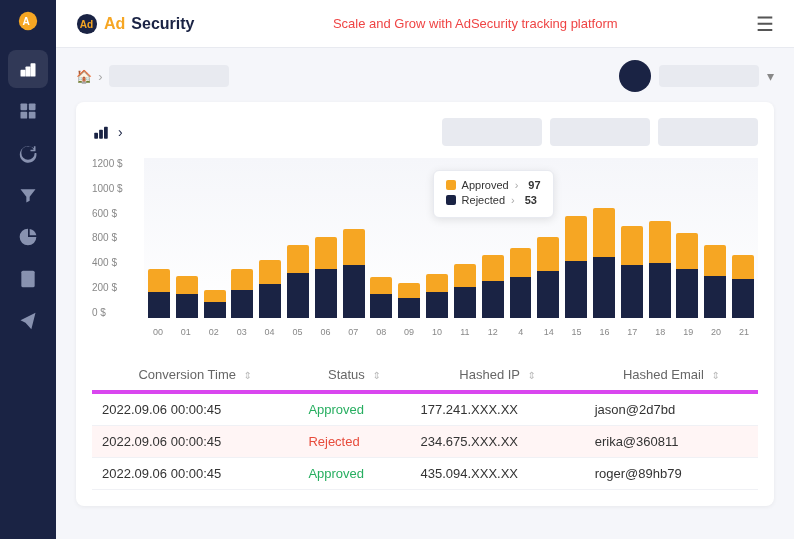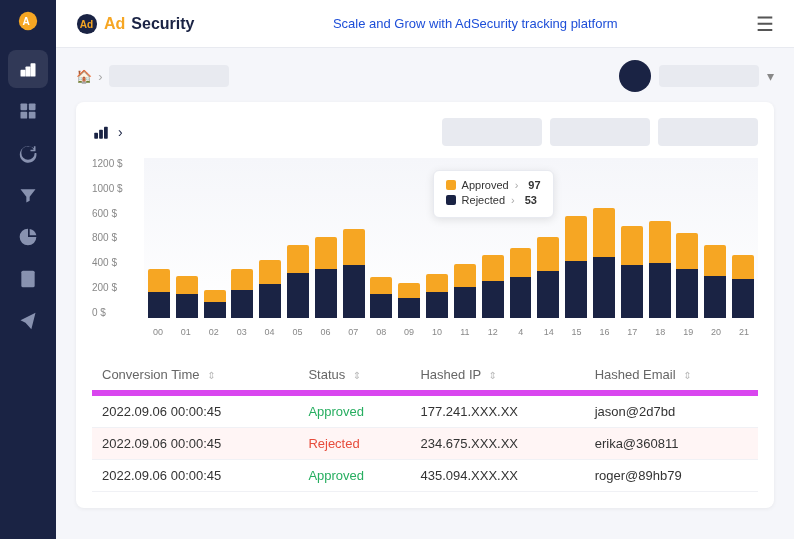--- a/index.html
+++ b/index.html
@@ -55,21 +55,21 @@
     }
     .topnav-logo {
       display: flex;
       align-items: center;
       gap: 6px;
       font-weight: 700;
       font-size: 16px;
       color: #1a2344;
       text-align: center;
     }
-    .topnav-tagline { color: #1d4ed8; font-size: 13px; }
+    .topnav-tagline { color: #ef4444; font-size: 13px; }
     .topnav-right { display: flex; align-items: center; gap: 8px; }
     .hamburger { cursor: pointer; color: #555; font-size: 20px; }
 
     
     .content {
       flex: 1;
       padding: 12px 20px;
       overflow-y: auto;
     }
 
@@ -259,25 +259,25 @@
       height: 10px;
       border-radius: 2px;
     }
     .tooltip-label { color: #333; font-size: 11px; }
     .tooltip-value { color: #333; font-weight: 600; font-size: 11px; margin-left: 4px; }
 
     
     .table-container { margin-top: 4px; }
     table { width: 100%; border-collapse: collapse; font-size: 13px; }
     th {
-      text-align: left;
+      text-align: center;
       color: #666;
       font-weight: 500;
       padding: 8px 10px;
-      border-bottom: 6px solid #d946ef;
+      border-bottom: 4px solid #d946ef;
       white-space: nowrap;
     }
     td {
       padding: 8px 10px;
       color: #333;
       border-bottom: 1px solid #f0f1f5;
     }
     tr.highlighted td { background: #fff5f5; }
     .status-approved { color: #27ae60; font-weight: 500; }
     .status-rejected { color: #e74c3c; font-weight: 500; }

